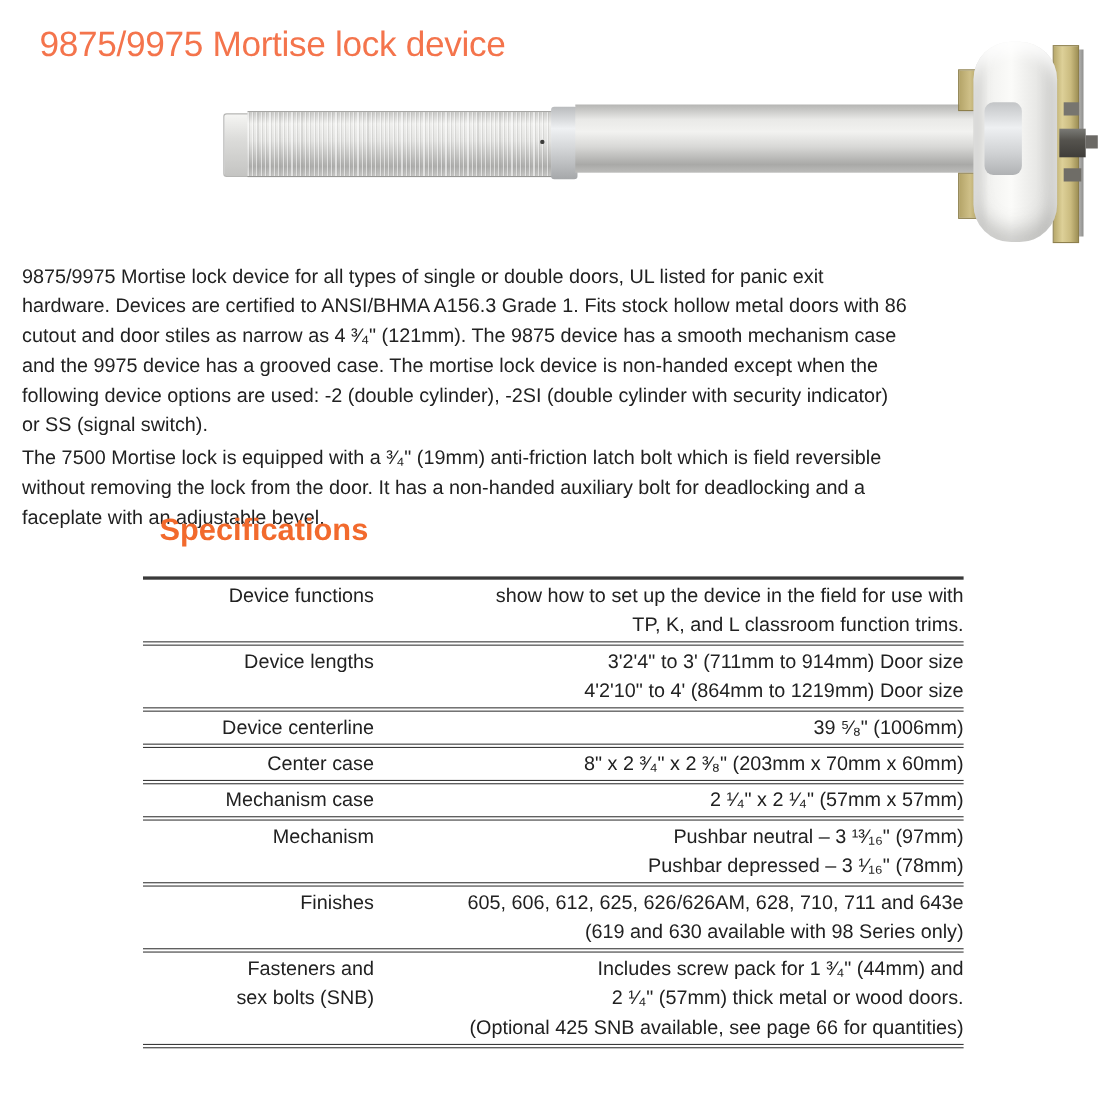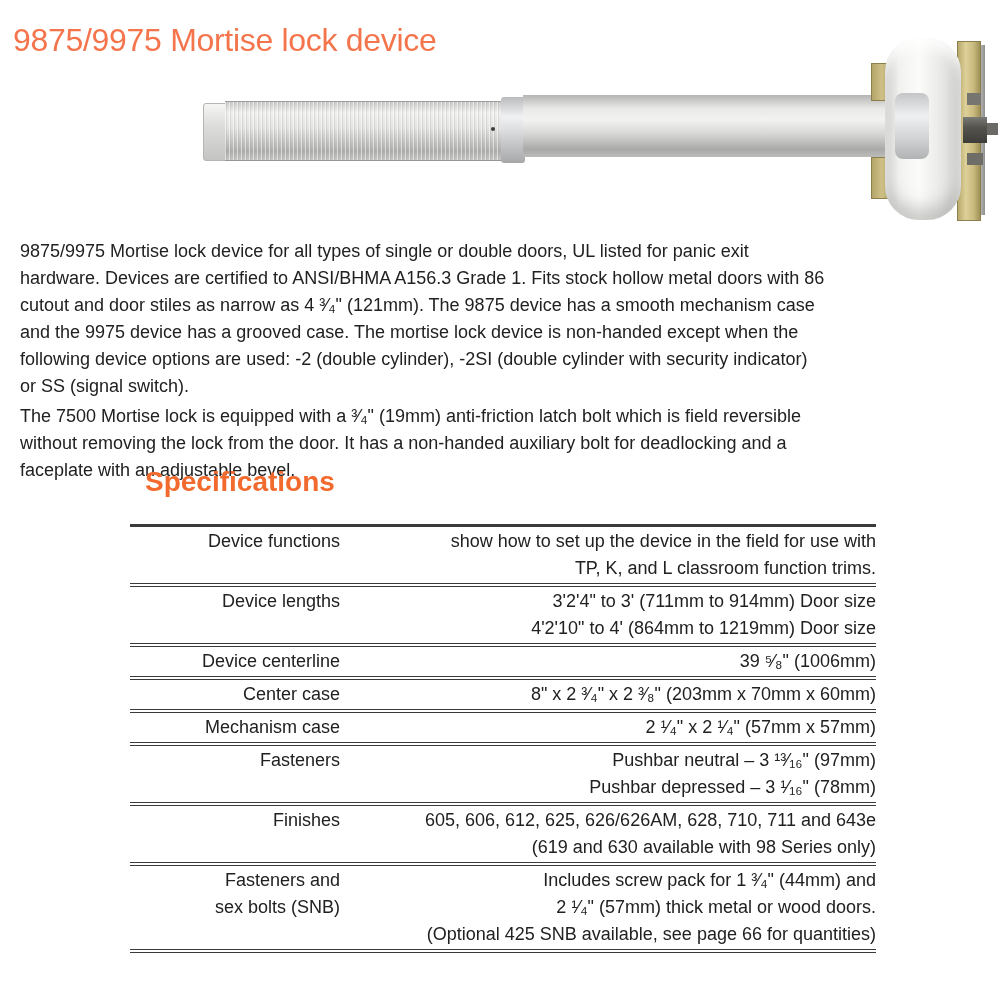--- a/index.html
+++ b/index.html
@@ -2,21 +2,21 @@
 <html style="--title-orange: #f4744c; --accent-orange: #f26a2d; --body-text: #212121; --rule-dark: #3a3a3a; --brass: #cfc088; --silver: #d9d9d7;"><head>
 <meta charset="utf-8">
 <style>
   html,body{margin:0;padding:0;background:#ffffff;}
   .page{
     position:relative;width:1000px;height:1000px;background:#fff;overflow:hidden;
     font-family:"Liberation Sans","DejaVu Sans",sans-serif;
     color:var(--body-text,#212121);
   }
   .page-title{
-    position:absolute;left:13px;top:22px;
+    position:absolute;left:36px;top:22px;
     font-size:32px;font-weight:400;letter-spacing:-0.3px;
     color:var(--title-orange,#f4744c);
   }
   
   .product{position:absolute;left:195px;top:35px;width:805px;height:190px;}
   .rail-endcap{position:absolute;left:8px;top:68px;width:26px;height:56px;border-radius:3px;
     background:linear-gradient(180deg,#f5f5f3,#dcdcda 40%,#c4c4c2);border:1px solid #b5b5b3;}
   .rail{position:absolute;left:30px;top:66px;width:278px;height:58px;
     background:linear-gradient(180deg,#c9c9c7 0,#f0f0ee 18%,#e3e3e1 45%,#cfcfcd 60%,#adadab 85%,#c6c6c4 100%);
     border-top:1px solid #9e9e9c;border-bottom:1px solid #969694;}
@@ -140,21 +140,21 @@
       <div class="spec-label">
         <div class="spec-line">Mechanism case</div>
       </div>
       <div class="spec-value">
         <div class="spec-line">2 ¹⁄₄" x 2 ¹⁄₄" (57mm x 57mm)</div>
       </div>
     </div>
 
     <div class="spec-row">
       <div class="spec-label">
-        <div class="spec-line">Fasteners</div>
+        <div class="spec-line">Mechanism</div>
       </div>
       <div class="spec-value">
         <div class="spec-line">Pushbar neutral – 3 ¹³⁄₁₆" (97mm)</div>
         <div class="spec-line">Pushbar depressed – 3 ¹⁄₁₆" (78mm)</div>
       </div>
     </div>
 
     <div class="spec-row">
       <div class="spec-label">
         <div class="spec-line">Finishes</div>

